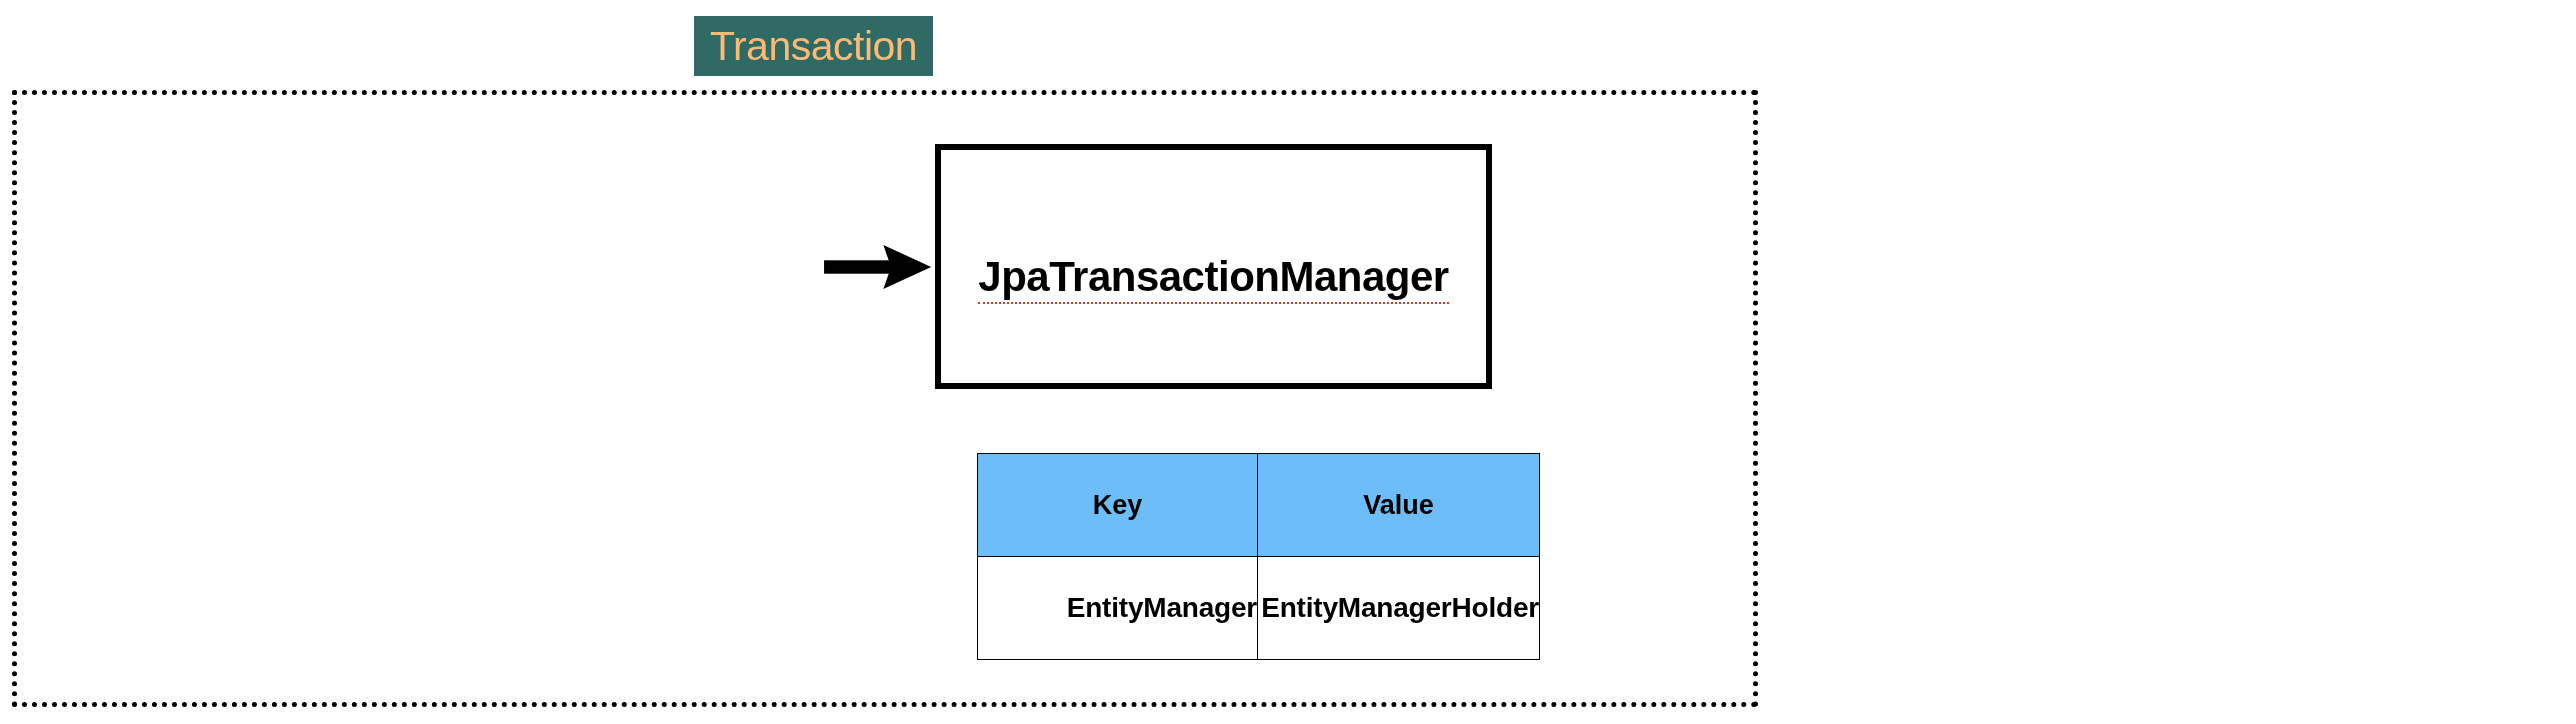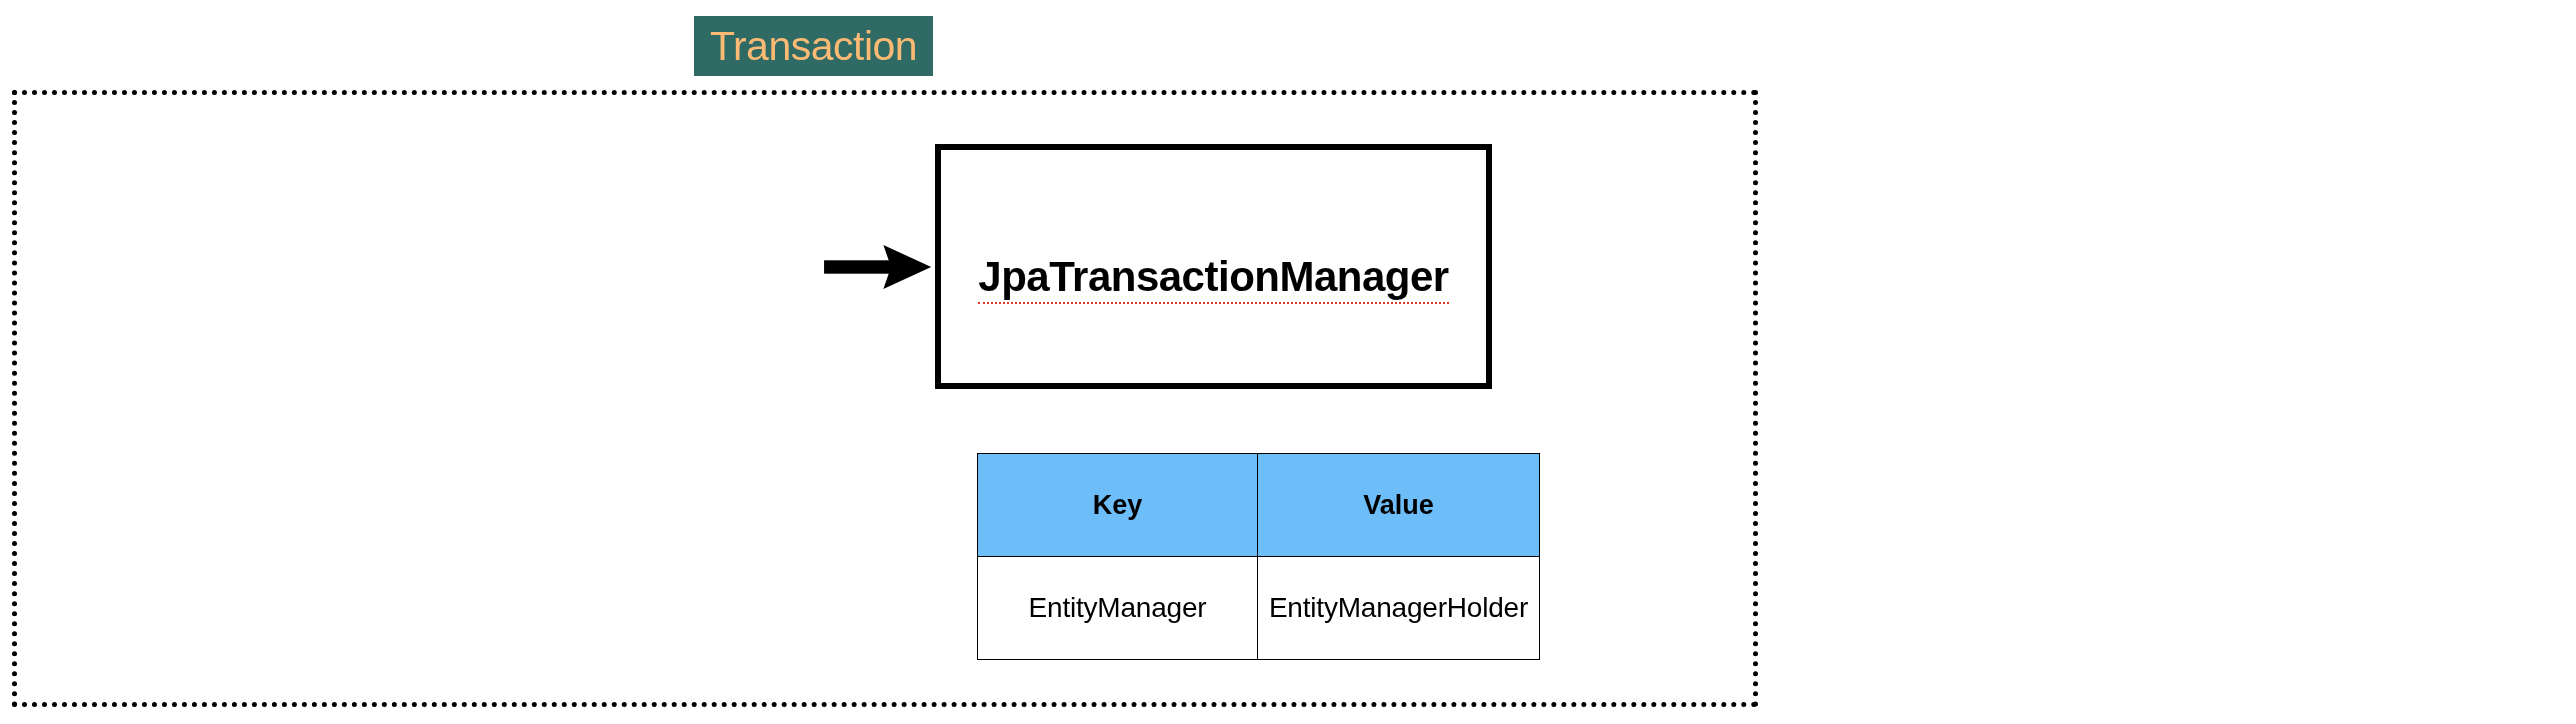--- a/index.html
+++ b/index.html
@@ -131,22 +131,23 @@
     color: #000000;
   }
   .kv-table th {
     background: #6DBDF8;
     font-size: 27px;
     font-weight: 700;
   }
   .kv-table td {
     background: #ffffff;
     font-size: 28px;
-    font-weight: 400;
+    font-weight: 700;
     letter-spacing: -0.2px;
+    text-align: right;
   }
   .kv-table col.c-key   { width: 280px; }
   .kv-table col.c-value { width: 282px; }
 </style>
 </head>
 <body>
 
 <div id="canvas">
 
   <div class="title-badge">

